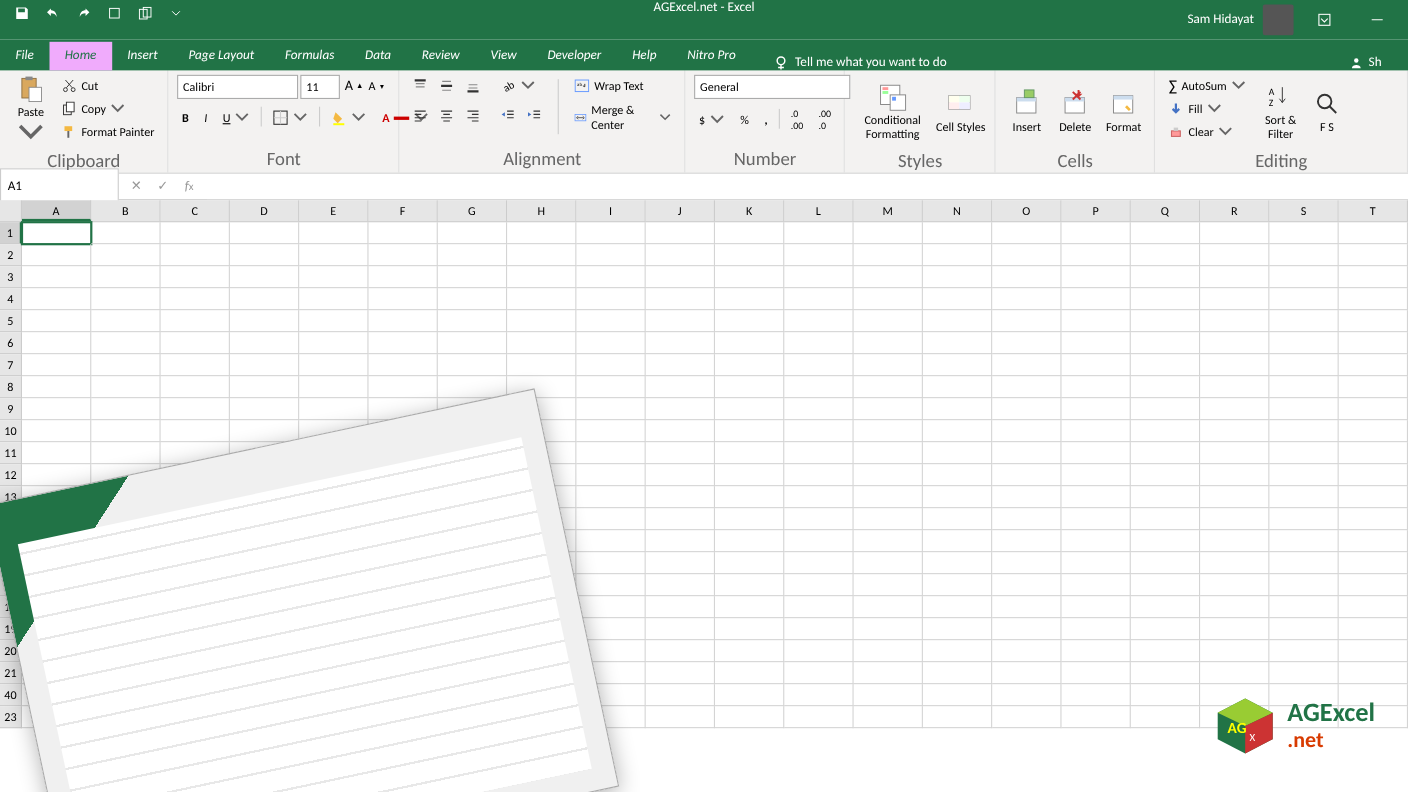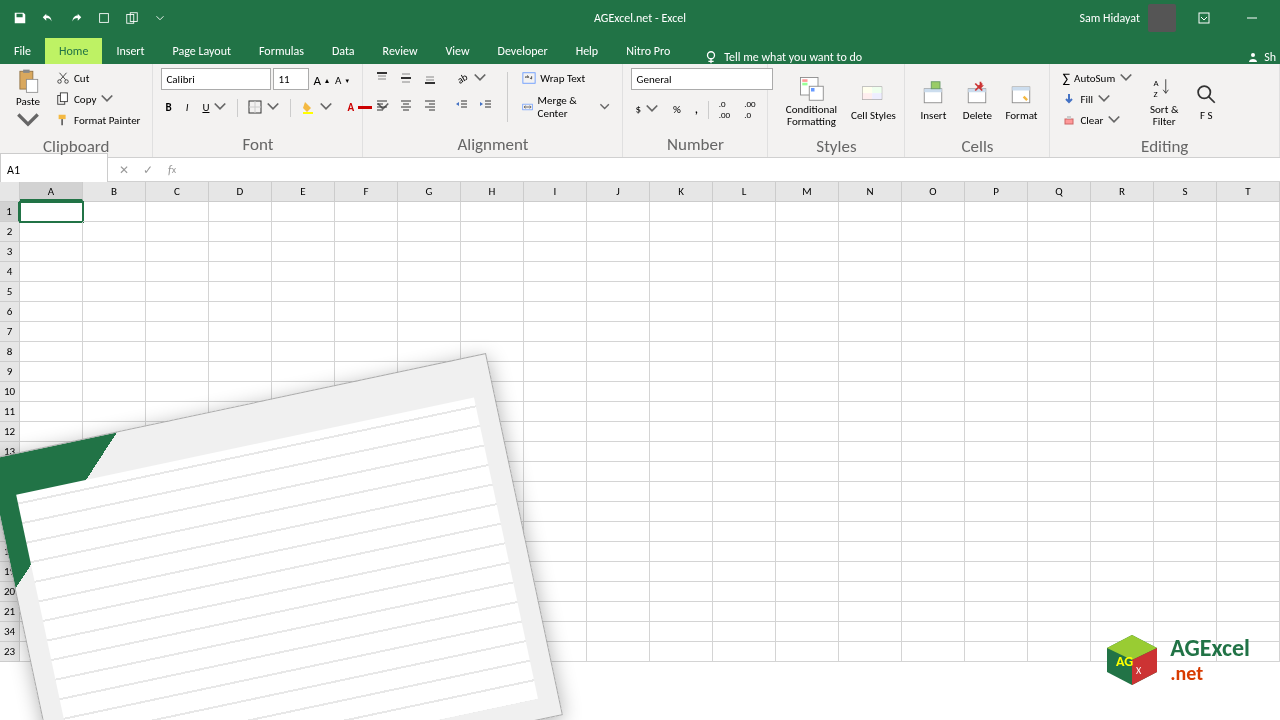--- a/index.html
+++ b/index.html
@@ -1,50 +1,50 @@
 <!DOCTYPE html>
 <html><head>
 <meta charset="utf-8">
 <style>
 * { margin: 0; padding: 0; box-sizing: border-box; font-family: "Segoe UI", Calibri, sans-serif; }
 body { width: 1280px; height: 720px; overflow: hidden; background: #fff; position: relative; }
 
 
-.title-bar { background: #217346; height: 36px; display: flex; align-items: center; color: #fff; font-size: 12px; position: relative; }
+.title-bar { background: #217346; height: 36px; display: flex; align-items: flex-start; color: #fff; font-size: 12px; position: relative; }
 .qat { display: flex; align-items: center; gap: 4px; padding-left: 8px; }
 .qat-btn { width: 24px; height: 24px; display: flex; align-items: center; justify-content: center; cursor: pointer; }
 .qat-btn svg { width: 14px; height: 14px; fill: #fff; }
 .title-center { position: absolute; left: 50%; transform: translateX(-50%); font-size: 12px; }
 .title-right { margin-left: auto; display: flex; align-items: center; gap: 8px; padding-right: 8px; }
 .user-name { font-size: 12px; }
 .avatar { width: 28px; height: 28px; background: #555; border-radius: 2px; }
 .win-btn { width: 40px; height: 36px; display: flex; align-items: center; justify-content: center; cursor: pointer; }
 .win-btn svg { width: 12px; height: 12px; stroke: #fff; fill: none; stroke-width: 1; }
 
 
 .menu-bar { background: #217346; height: 28px; display: flex; align-items: flex-end; color: #fff; font-size: 12px; position: relative; }
-.menu-tab { padding: 6px 14px; cursor: pointer; }
-.menu-tab.active { background: #bef264; color: #217346; }
+.menu-tab { padding: 6px 14px; cursor: pointer; font-style: italic; }
+.menu-tab.active { background: #f0abfc; color: #217346; }
 .tell-me { display: flex; align-items: center; gap: 6px; margin-left: 20px; color: #fff; }
 .tell-me svg { width: 14px; height: 14px; fill: none; stroke: #fff; stroke-width: 1.5; }
-.share-btn { margin-left: auto; padding-right: 4px; display: flex; align-items: center; gap: 4px; }
+.share-btn { margin-left: auto; padding-right: 24px; display: flex; align-items: center; gap: 4px; }
 
 
 .ribbon { background: #f3f2f1; height: 94px; display: flex; border-bottom: 1px solid #d0d0d0; font-size: 11px; }
 .ribbon-group { border-right: 1px solid #e0e0e0; padding: 4px 8px 2px; display: flex; flex-direction: column; }
 .ribbon-group-content { flex: 1; display: flex; align-items: flex-start; gap: 4px; }
 .ribbon-group-label { text-align: center; font-size: 17px; color: #666; padding-top: 2px; position: relative; }
 
 .big-btn { display: flex; flex-direction: column; align-items: center; justify-content: center; width: 40px; height: 66px; cursor: pointer; }
 .big-btn svg { width: 28px; height: 28px; }
 .big-btn-label { font-size: 11px; margin-top: 2px; text-align: center; line-height: 1.1; }
 .small-btn { display: flex; align-items: center; gap: 4px; height: 20px; padding: 0 4px; cursor: pointer; font-size: 11px; }
 .small-btn svg { width: 14px; height: 14px; }
 .vstack { display: flex; flex-direction: column; gap: 1px; }
-.hstack { display: flex; align-items: flex-end; gap: 2px; }
+.hstack { display: flex; align-items: flex-start; gap: 2px; }
 
 .font-select { height: 22px; border: 1px solid #ababab; background: #fff; font-size: 11px; padding: 0 4px; }
 .dropdown-arrow { width: 8px; height: 8px; }
 
 
 .formula-bar { height: 24px; display: flex; align-items: center; border-bottom: 1px solid #d0d0d0; background: #fff; }
 .name-box { width: 108px; height: 34px; border: 1px solid #ccc; padding: 0 6px; font-size: 12px; display: flex; align-items: center; background: #fff; }
 .fx-btns { display: flex; align-items: center; padding: 0 6px; gap: 4px; }
 .fx-btn { width: 20px; height: 20px; display: flex; align-items: center; justify-content: center; color: #999; font-size: 12px; }
 .formula-input { flex: 1; height: 22px; border: none; padding: 0 6px; font-size: 12px; }
@@ -552,21 +552,21 @@
         <div class="row-header">12</div>
         <div class="row-header">13</div>
         <div class="row-header">14</div>
         <div class="row-header">15</div>
         <div class="row-header">16</div>
         <div class="row-header">17</div>
         <div class="row-header">18</div>
         <div class="row-header">19</div>
         <div class="row-header">20</div>
         <div class="row-header">21</div>
-        <div class="row-header">34</div>
+        <div class="row-header">40</div>
         <div class="row-header">23</div>
       </div>
     <div class="cells" id="cells-container">
         <div class="cell-row">
           <div class="cell active"></div>
           <div class="cell"></div>
           <div class="cell"></div>
           <div class="cell"></div>
           <div class="cell"></div>
           <div class="cell"></div>

